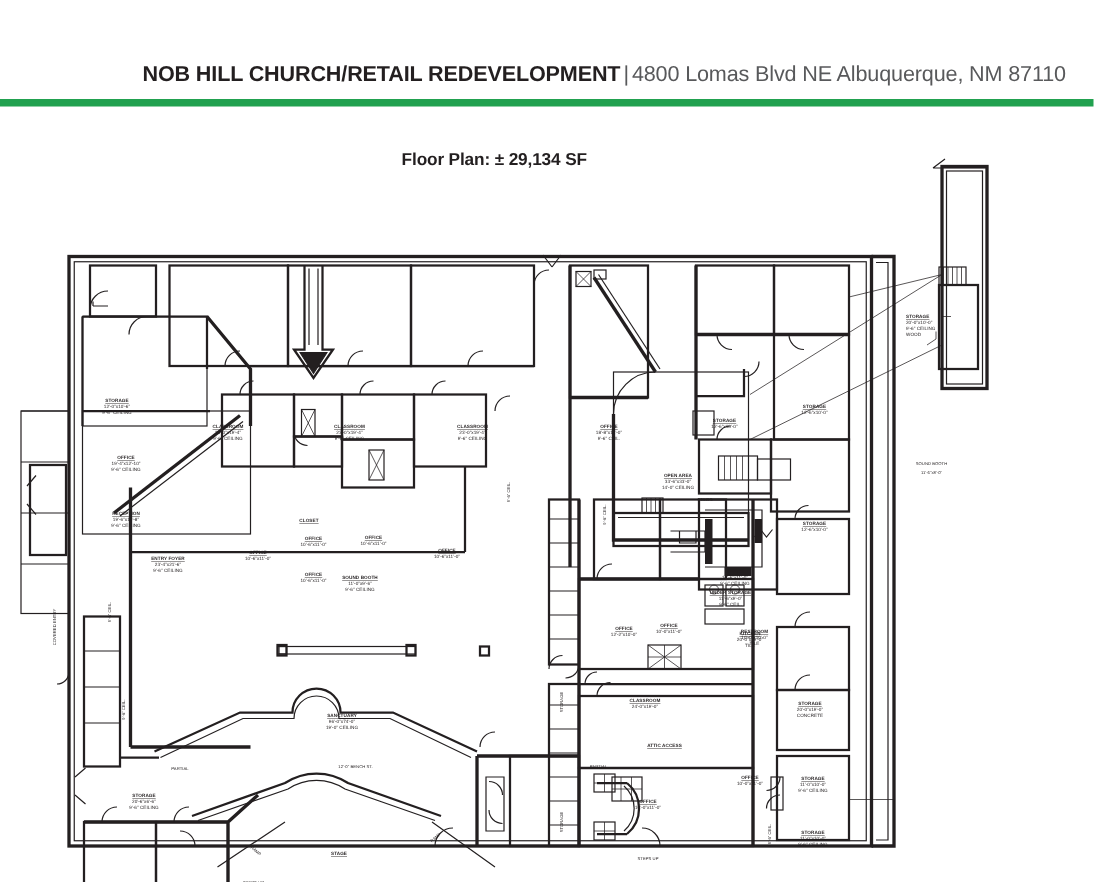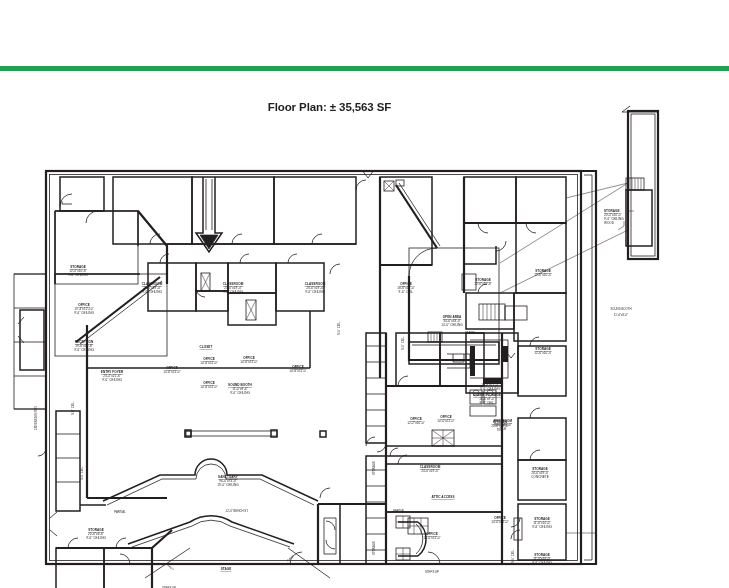--- a/index.html
+++ b/index.html
@@ -76,25 +76,28 @@
     height: 510px;
   }
   #plan-svg { display: block; }
 
   
 </style>
 </head>
 <body>
 
 <div id="header-block">
+  <div id="title-line">
+    <span class="t-strong">NOB HILL CHURCH/RETAIL REDEVELOPMENT</span><span class="t-sep">|</span><span class="t-addr">4800 Lomas Blvd NE Albuquerque, NM 87110</span>
+  </div>
   <div id="accent-rule"></div>
 </div>
 
 <div id="plan-caption">
-  <span id="plan-caption-inner">Floor Plan: ± 35,563 SF</span>
+  <span id="plan-caption-inner">Floor Plan: ± 29,134 SF</span>
 </div>
 
 <div id="plan-canvas">
 <svg id="plan-svg" width="729" height="510" viewBox="0 0 729 510" xmlns="http://www.w3.org/2000/svg">
   <defs>
     <style>
       .w-heavy { fill:none; stroke:#231f20; stroke-width:2.2; }
       .w-med   { fill:none; stroke:#231f20; stroke-width:1.5; }
       .w-thin  { fill:none; stroke:#231f20; stroke-width:0.8; }
       .w-hair  { fill:none; stroke:#231f20; stroke-width:0.5; }

